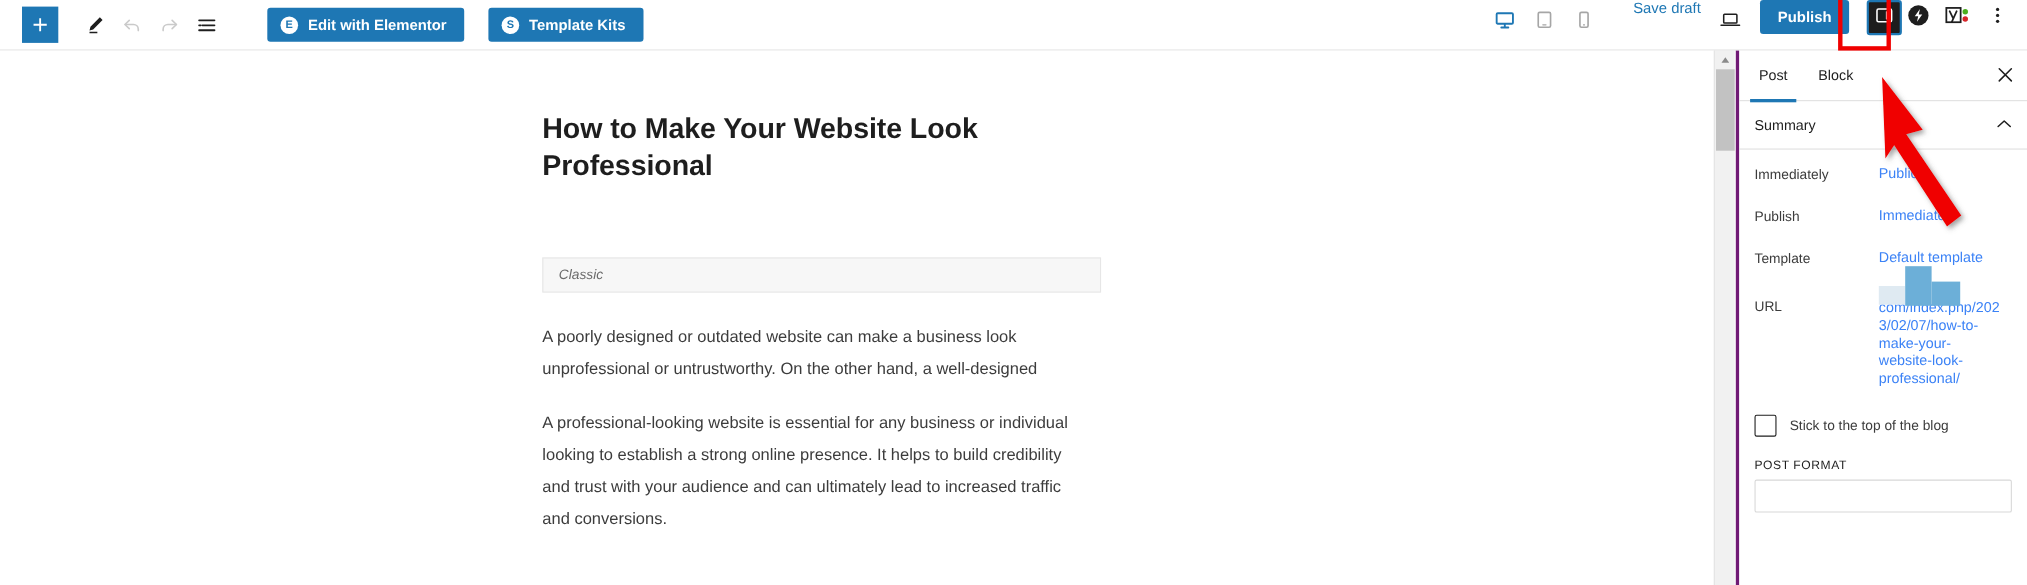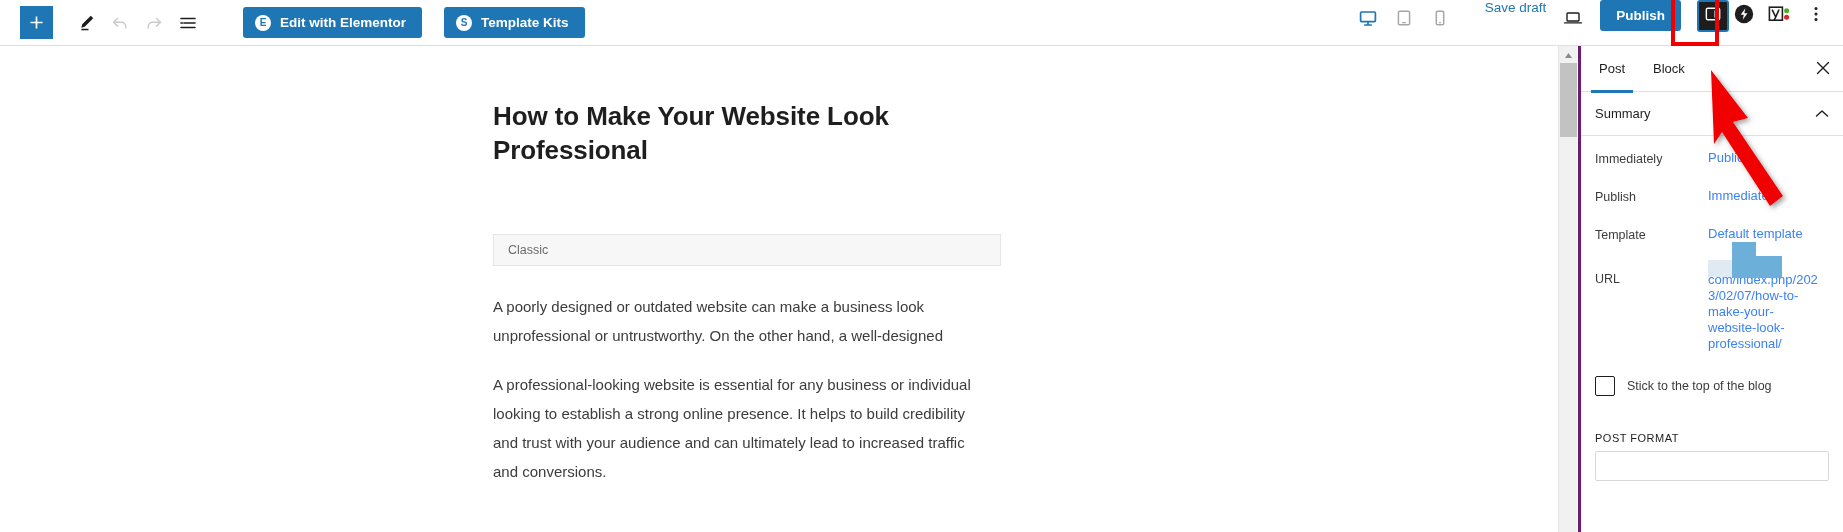--- a/index.html
+++ b/index.html
@@ -138,20 +138,21 @@
   .classic-block {
     margin-top: 66px;
     height: 32px;
     background: #f7f7f7;
     border: 1px solid #e6e6e6;
     display: flex; align-items: center;
     padding-left: 14px;
     font-size: 12.5px;
     color: #6b6b6b;
     width: 508px;
+    font-style: italic;
   }
   .body-p {
     font-family: "Liberation Sans", sans-serif;
     font-size: 15px;
     line-height: 29px;
     color: #3c3c3c;
     width: 500px;
   }
   #para-1 { margin-top: 20px; }
   #para-2 { margin-top: 26px; }
@@ -267,21 +268,21 @@
   }
   .cb-label {
     margin-left: 12px;
     font-size: 12.5px; color: #3c3c3c;
   }
   #cb-sticky { margin-top: 18px; }
   #cb-pending { margin-top: 16px; }
 
   .post-format-head {
     padding: 0 14px;
-    margin-top: 30px;
+    margin-top: 14px;
     font-size: 11px;
     letter-spacing: .5px;
     color: #1e1e1e;
     text-transform: uppercase;
   }
   .post-format-select {
     margin: 7px 14px 0 14px;
     height: 30px;
     border: 1px solid #d8d8d8;
     border-radius: 2px;

